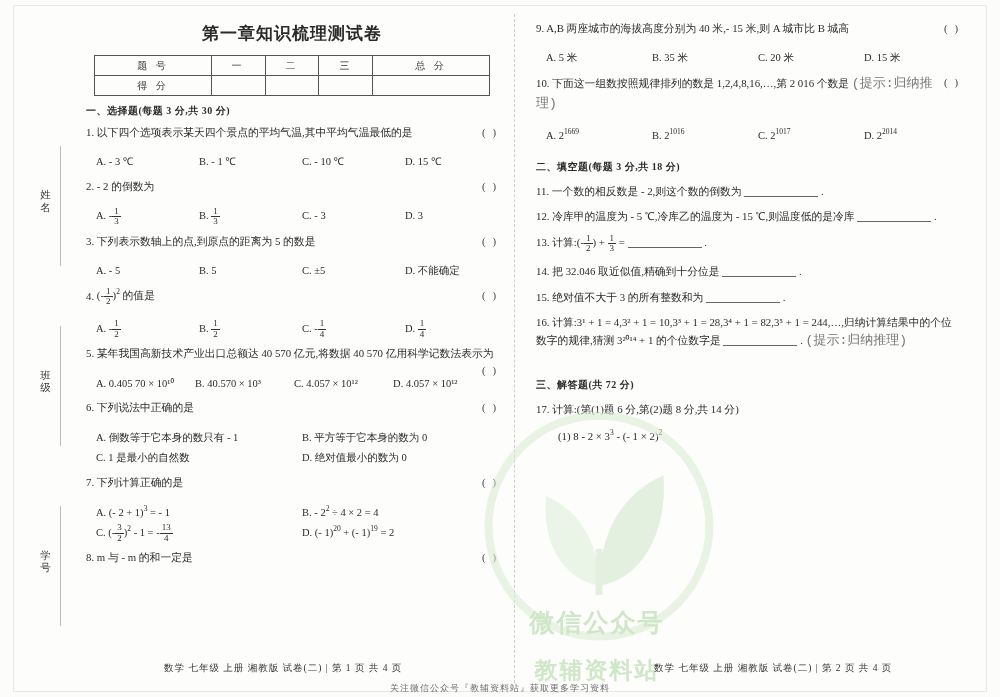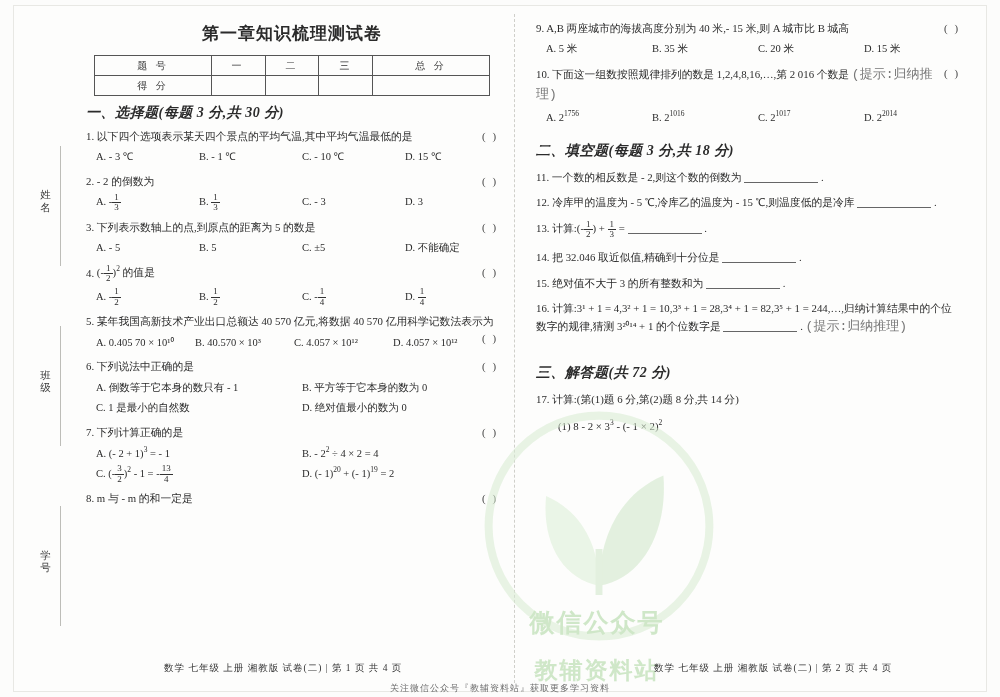--- a/index.html
+++ b/index.html
@@ -50,28 +50,28 @@
   }
   table.score{
     width:96%;margin:0 auto 8px auto;border-collapse:collapse;
     font-size:10px;
   }
   table.score td{
     border:1px solid #555;height:17px;text-align:center;letter-spacing:3px;
     color:#333;
   }
   .sec{
-    font-size:14px;font-weight:bold;margin:8px 0 5px 0;letter-spacing:.5px;font-style:italic;
+    font-size:10px;font-weight:bold;margin:8px 0 5px 0;letter-spacing:.5px;
   }
   .q{
     font-size:10.8px;line-height:1.5;margin:6px 0 2px 0;position:relative;
   }
   .q .paren{float:right;letter-spacing:2px;color:#444;}
   .opts{
-    display:flex;flex-wrap:wrap;font-size:10.5px;margin:3px 0 2px 0;
+    display:flex;flex-wrap:wrap;font-size:10.5px;margin:12px 0 2px 0;
   }
   .opts.four > div{width:25%;}
   .opts.two > div{width:50%;}
   .opts > div{line-height:1.9;padding-left:10px;box-sizing:border-box;}
   .fill{
     font-size:10.8px;line-height:1.55;margin:9px 0 2px 0;
   }
   .fill .blank{
     display:inline-block;border-bottom:1px solid #666;min-width:74px;height:11px;
     vertical-align:-2px;
@@ -251,21 +251,21 @@
         <div>D. 15 米</div>
       </div>
 
       <div class="q">
         <span class="paren">(     )</span>
         <span>10.</span>
         <span>下面这一组数按照规律排列的数是 1,2,4,8,16,…,第 2 016 个数是</span>
         <span class="tiny">(提示:归纳推理)</span>
       </div>
       <div class="opts four">
-        <div>A. 2<sup>1756</sup></div>
+        <div>A. 2<sup>1669</sup></div>
         <div>B. 2<sup>1016</sup></div>
         <div>C. 2<sup>1017</sup></div>
         <div>D. 2<sup>2014</sup></div>
       </div>
 
       <div class="sec" style="margin-top:14px;">二、填空题(每题 3 分,共 18 分)</div>
 
       <div class="fill">
         <span>11.</span>
         <span>一个数的相反数是 - 2,则这个数的倒数为</span>

